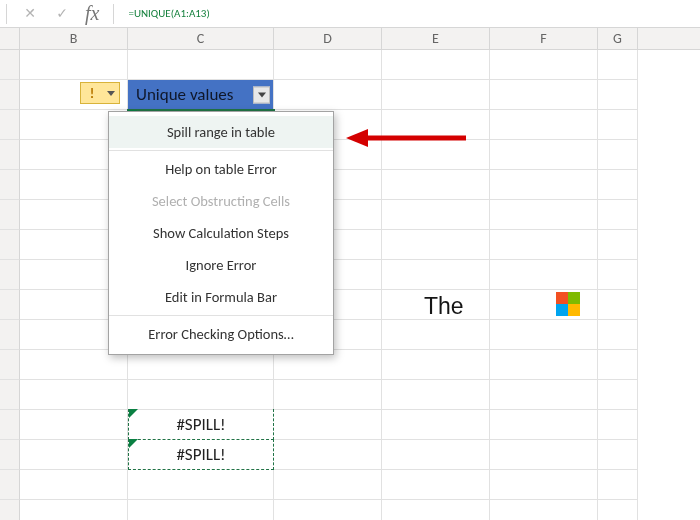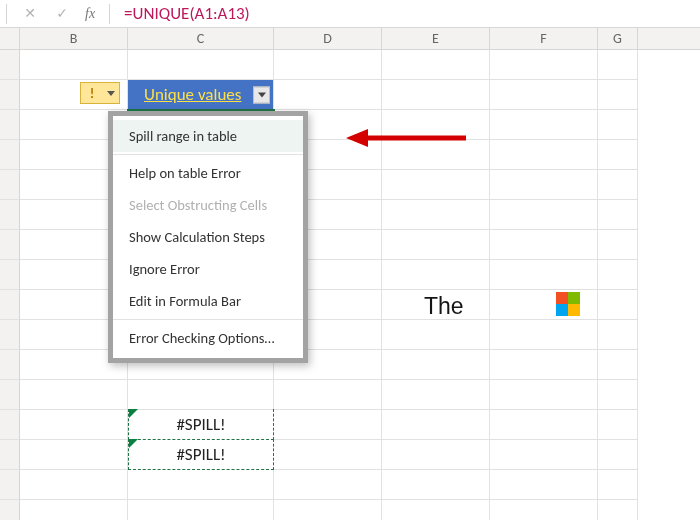--- a/index.html
+++ b/index.html
@@ -25,30 +25,30 @@
   .fb-btn {
     color: #b3b3b3;
     font-size: 14px;
     width: 18px;
     text-align: center;
   }
   .fb-fx {
     font-style: italic;
     color: #777;
     font-family: Georgia, serif;
-    font-size: 14px;
+    font-size: 20px;
   }
   .fb-sep {
     width: 1px; height: 20px; background: #d6d6d6;
   }
   .fb-input {
     flex: 1;
     font-family: Calibri, Arial, sans-serif;
-    font-size: 17px;
-    color: #be185d;
+    font-size: 11px;
+    color: #15803d;
   }
   .col-headers {
     display: flex;
     height: 22px;
     background: #f3f2f1;
     border-bottom: 1px solid #d6d6d6;
   }
   .rowhead-spacer { width: 20px; border-right: 1px solid #d6d6d6; }
   .col-h {
     flex: 0 0 108px;
@@ -83,26 +83,25 @@
     align-items: center;
     justify-content: center;
     font-family: Calibri, Arial, sans-serif;
     font-size: 17px;
     color: #222;
   }
   .cell.C { flex: 0 0 146px; }
   .cell.G { flex: 0 0 40px; }
   .table-header {
     background: #4472C4;
-    color: #fde047;
+    color: #0f172a;
     font-size: 17px;
     justify-content: flex-start;
-    padding: 0 16px;
+    padding: 0 8px;
     gap: 4px;
-    text-decoration: underline;
   }
   .filter-btn {
     position: absolute;
     right: 3px; top: 50%;
     transform: translateY(-50%);
     width: 17px; height: 17px;
     background: #e8e8e8;
     border: 1px solid #bdbdbd;
     display: flex; align-items: center; justify-content: center;
   }
@@ -146,27 +145,28 @@
   }
   .err-arrow::after{
     content:"";
     border-left:4px solid transparent;
     border-right:4px solid transparent;
     border-top:5px solid #555;
   }
   .ctx-menu {
     position: absolute;
     top: 111px; left: 108px;
-    width: 200px;
+    width: 226px;
     background: #fff;
-    border: 5px solid #a3a3a3;
+    border: 1px solid #a3a3a3;
     box-shadow: 2px 3px 8px rgba(0,0,0,0.25);
     padding: 4px 0;
     font-size: 14.5px;
     color: #333;
+    text-align: center;
   }
   .ctx-item {
     padding: 7px 16px;
   }
   .ctx-item.highlight { background: #eef4f2; }
   .ctx-item.disabled { color: #b0b0b0; }
   .ctx-sep { height:1px; background:#e1e1e1; margin:2px 0; }
   .red-arrow {
     position: absolute;
     top: 126px; left: 346px;

